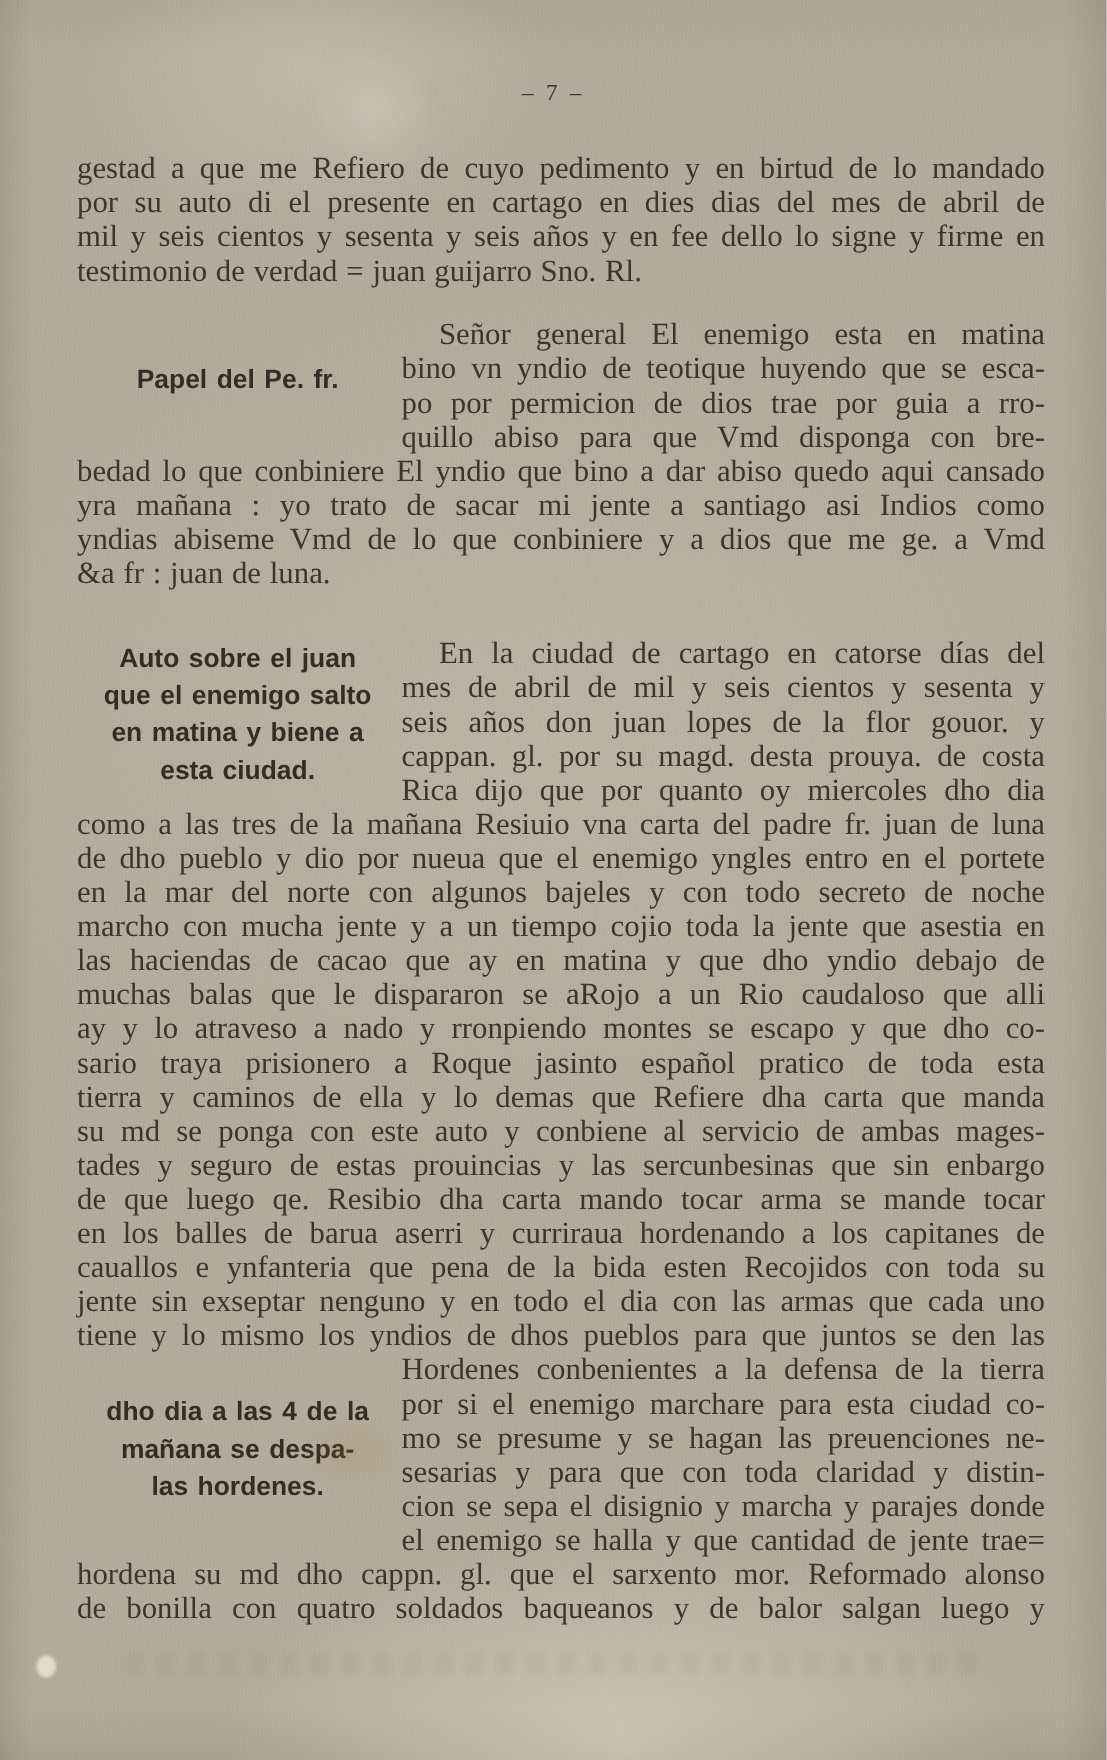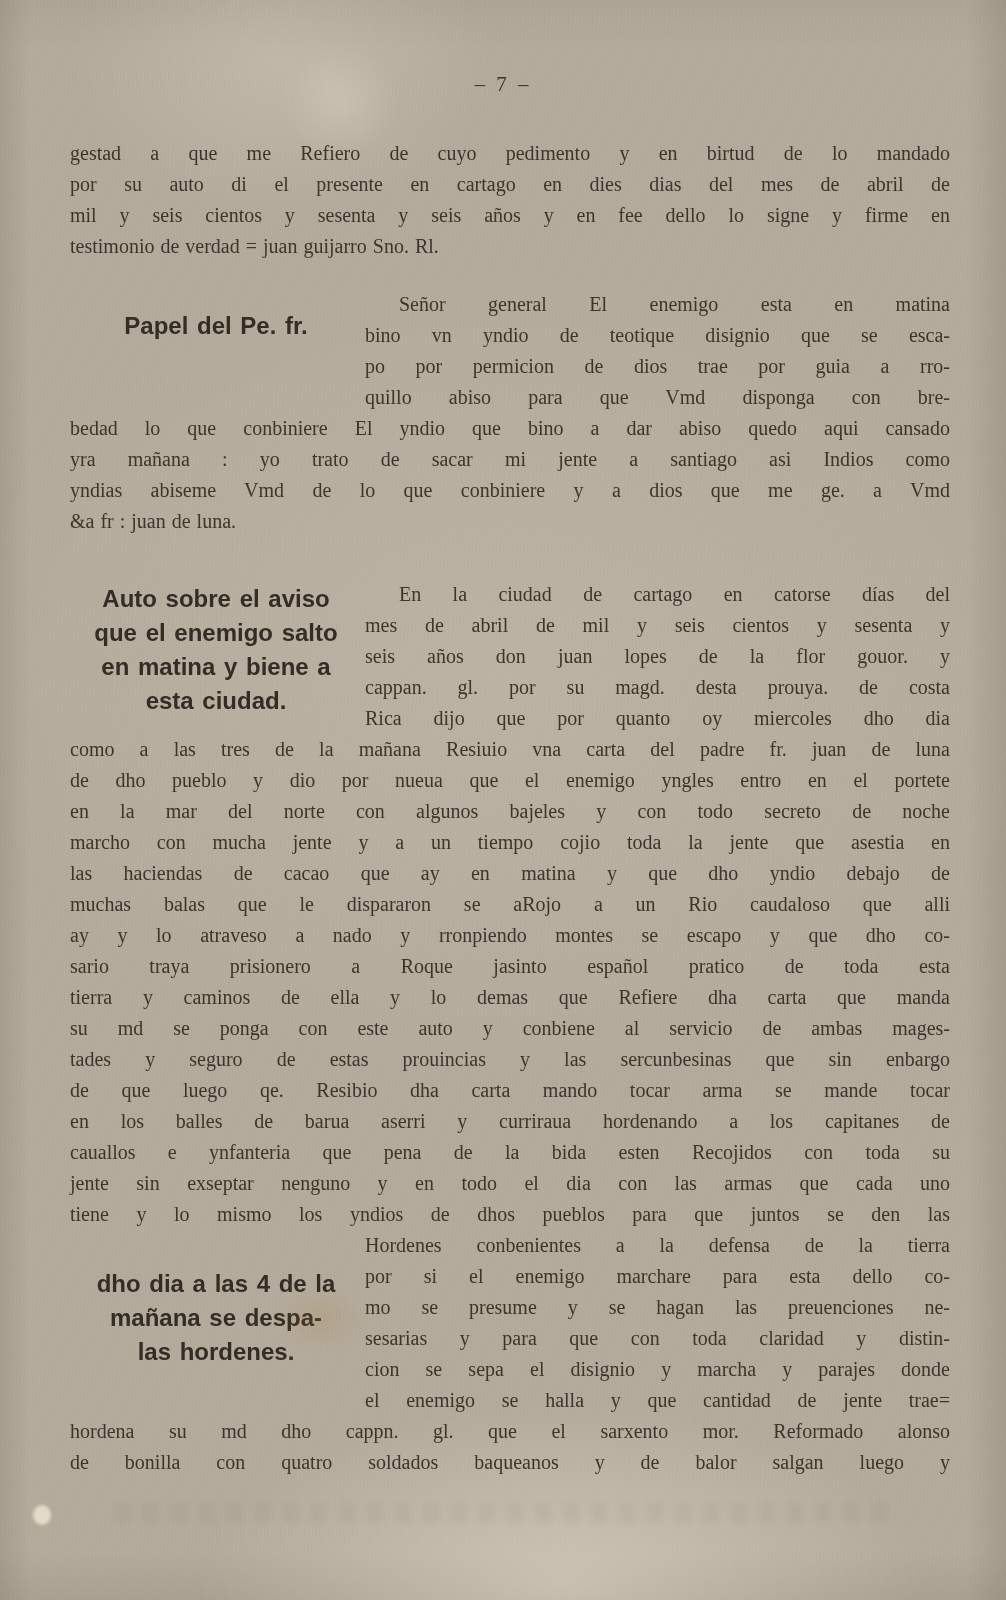--- a/index.html
+++ b/index.html
@@ -27,21 +27,21 @@
     font-size:21px;
     letter-spacing:3px;
     color:#3a332a;
   }
   .content {
     position:absolute;
     top:138px; left:70px;
     width:880px;
   }
   .line {
-    font-size:20px;
+    font-size:28px;
     line-height:31px;
     text-align:justify;
     text-align-last:justify;
     word-spacing:1px;
   }
   .last-short .line:last-child { text-align-last:left; }
   .first-indent .line:first-child { text-indent:34px; }
   section.noted { position:relative; }
   .col-block { margin-left:295px; }
   .note {
@@ -57,21 +57,21 @@
   .note .line {
     font-size:24px;
     line-height:34px;
     text-align:center;
     text-align-last:center;
     word-spacing:2px;
   }
   .s2 { margin-top:27px; }
   .s3 { margin-top:42px; }
   .s4 { margin-top:0; }
-  .note-s2 { top:20px; }
+  .note-s2 { top:40px; }
   .note-s3 { top:3px; }
   .note-s4 { top:37px; }
   
   .stain-tan {
     position:absolute; left:275px; top:1290px;
     width:90px; height:60px; border-radius:50%;
     background:radial-gradient(ellipse at center, rgba(168,128,66,0.20), rgba(168,128,66,0) 70%);
     filter:blur(3px);
   }
   .spot-light {
@@ -111,35 +111,35 @@
         <div class="line">mil y seis cientos y sesenta y seis años y en fee dello lo signe y firme en</div>
         <div class="line">testimonio de verdad = juan guijarro Sno. Rl.</div>
       </div>
 
     <section class="noted s2">
       <div class="note note-s2">
           <div class="line">Papel del Pe. fr.</div>
         </div>
       <div class="col-block first-indent">
           <div class="line">Señor general El enemigo esta en matina</div>
-          <div class="line">bino vn yndio de teotique disignio que se esca-</div>
+          <div class="line">bino vn yndio de teotique huyendo que se esca-</div>
           <div class="line">po por permicion de dios trae por guia a rro-</div>
           <div class="line">quillo abiso para que Vmd disponga con bre-</div>
         </div>
       <div class="full-block last-short">
           <div class="line">bedad lo que conbiniere El yndio que bino a dar abiso quedo aqui cansado</div>
           <div class="line">yra mañana : yo trato de sacar mi jente a santiago asi Indios como</div>
           <div class="line">yndias abiseme Vmd de lo que conbiniere y a dios que me ge. a Vmd</div>
           <div class="line">&amp;a fr : juan de luna.</div>
         </div>
     </section>
 
     <section class="noted s3">
       <div class="note note-s3">
-          <div class="line">Auto sobre el aviso</div>
+          <div class="line">Auto sobre el juan</div>
           <div class="line">que el enemigo salto</div>
           <div class="line">en matina y biene a</div>
           <div class="line">esta ciudad.</div>
         </div>
       <div class="col-block first-indent">
           <div class="line">En la ciudad de cartago en catorse días del</div>
           <div class="line">mes de abril de mil y seis cientos y sesenta y</div>
           <div class="line">seis años don juan lopes de la flor gouor. y</div>
           <div class="line">cappan. gl. por su magd. desta prouya. de costa</div>
           <div class="line">Rica dijo que por quanto oy miercoles dho dia</div>
@@ -165,21 +165,21 @@
     </section>
 
     <section class="noted s4">
       <div class="note note-s4">
           <div class="line">dho dia a las 4 de la</div>
           <div class="line">mañana se despa-</div>
           <div class="line">las hordenes.</div>
         </div>
       <div class="col-block">
           <div class="line">Hordenes conbenientes a la defensa de la tierra</div>
-          <div class="line">por si el enemigo marchare para esta dello co-</div>
+          <div class="line">por si el enemigo marchare para esta ciudad co-</div>
           <div class="line">mo se presume y se hagan las preuenciones ne-</div>
           <div class="line">sesarias y para que con toda claridad y distin-</div>
           <div class="line">cion se sepa el disignio y marcha y parajes donde</div>
           <div class="line">el enemigo se halla y que cantidad de jente trae=</div>
         </div>
       <div class="full-block">
           <div class="line">hordena su md dho cappn. gl. que el sarxento mor. Reformado alonso</div>
           <div class="line">de bonilla con quatro soldados baqueanos y de balor salgan luego y</div>
         </div>
     </section>

